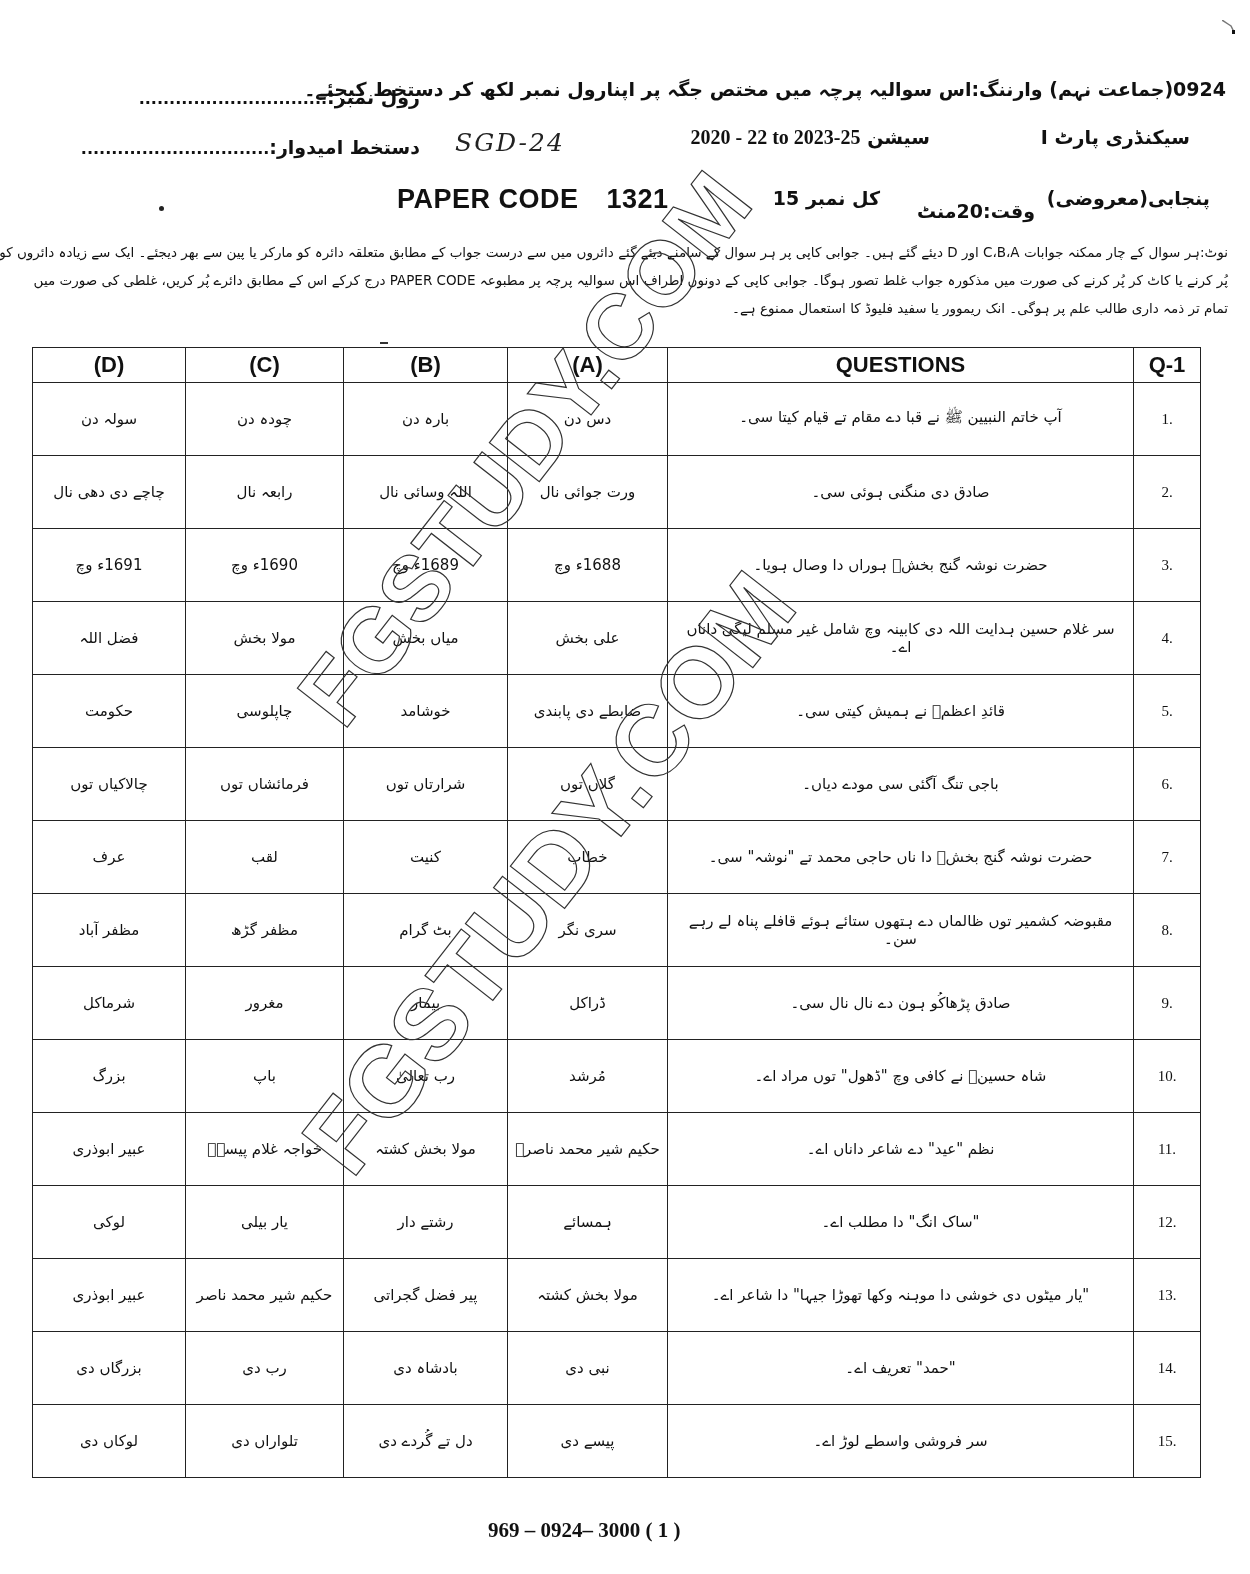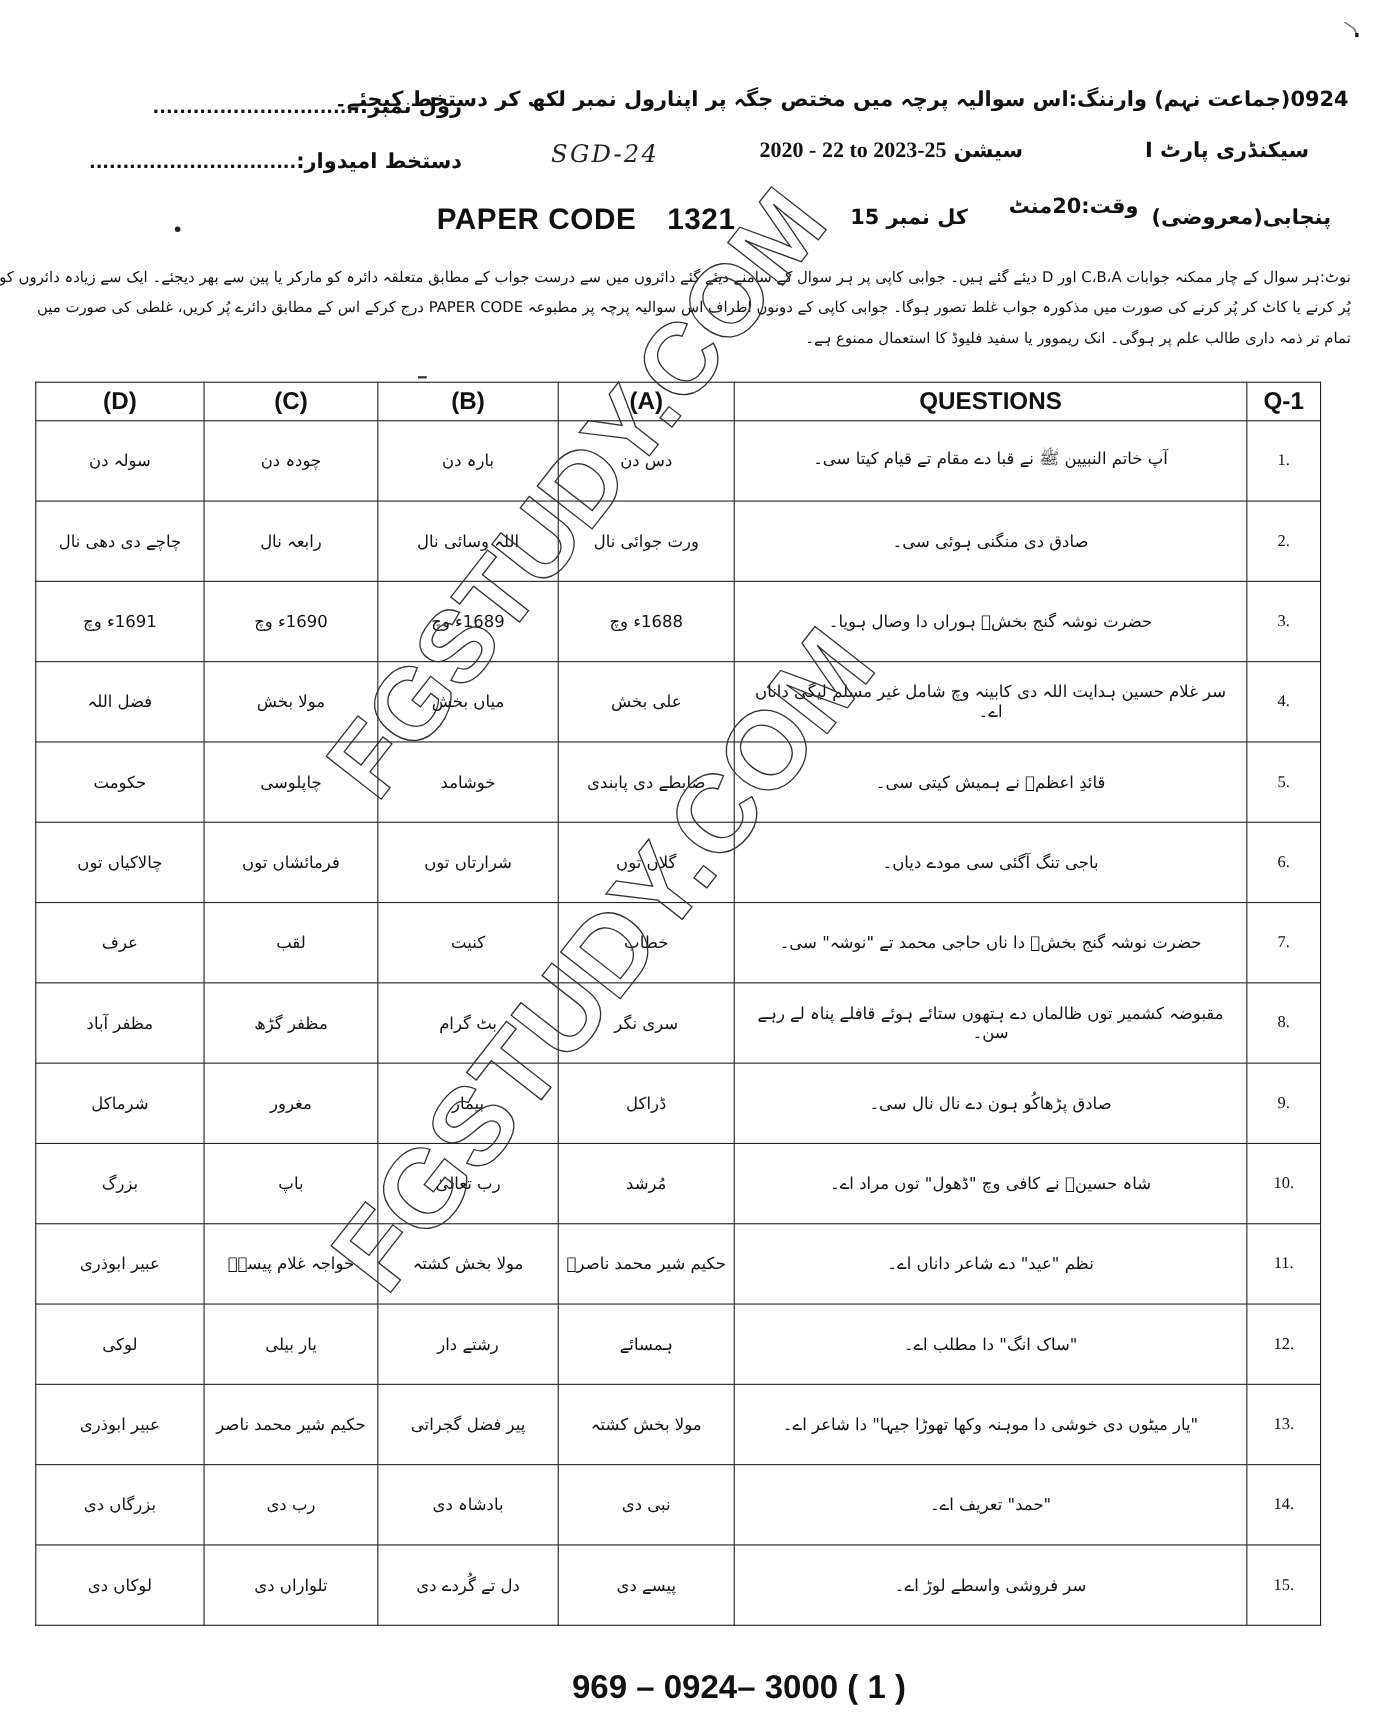--- a/index.html
+++ b/index.html
@@ -5,38 +5,38 @@
     html, body { margin: 0; padding: 0; background: #ffffff; }
     body {
       width: 1250px; height: 1574px; position: relative; overflow: hidden;
       font-family: "DejaVu Sans", sans-serif; color: #111;
     }
     .abs { position: absolute; }
     .urdu { direction: rtl; font-family: "DejaVu Sans", sans-serif; }
     .hdr-line { font-size: 19px; font-weight: bold; white-space: nowrap; }
     .dots { letter-spacing: 1px; font-weight: bold; font-size: 16px; }
     .papercode { font-family: "Liberation Sans", sans-serif; font-weight: bold; font-size: 27px; letter-spacing: 0.5px; }
-    .sign { font-family: "DejaVu Serif", serif; font-style: italic; font-size: 22px; color: #222; letter-spacing: 2px; margin-left: 46px; }
+    .sign { font-family: "DejaVu Serif", serif; font-style: italic; font-size: 25px; color: #222; letter-spacing: 2px; }
     .note { font-size: 13.5px; line-height: 28px; text-align: right; }
     table.mcq {
       position: absolute; left: 32px; top: 347px; width: 1168px;
       border-collapse: collapse; table-layout: fixed;
     }
     table.mcq td, table.mcq th {
       border: 1.5px solid #222; text-align: center; vertical-align: middle;
       padding: 0 6px; overflow: hidden;
     }
     table.mcq th {
       height: 34px; font-family: "Liberation Sans", sans-serif;
       font-weight: bold; font-size: 22px;
     }
     table.mcq td { height: 72px; font-size: 15px; }
     td.q { text-align: right; direction: rtl; padding-right: 14px; font-size: 14.5px; }
     td.qn { font-family: "Liberation Serif", serif; font-size: 18px; }
-    .footer-code { font-family: Liberation Sans, sans-serif; font-weight: bold; font-size: 30px; margin-left: 32px; }
+    .footer-code { font-family: Liberation Serif, serif; font-weight: bold; font-size: 21px; }
     .watermark {
       position: absolute; font-family: "Liberation Sans", sans-serif; font-weight: bold;
       color: transparent; -webkit-text-stroke: 1.2px #333; pointer-events: none;
       transform-origin: left bottom; white-space: nowrap;
     }
     .scan-mark { position: absolute; left: 1222px; top: 20px; width: 14px; height: 14px; }
   </style>
 </head>
 <body>
 
@@ -57,21 +57,21 @@
   <span style="direction:ltr; unicode-bidi:embed; font-family:'Liberation Serif', serif; font-size:20px;">2020 - 22  to 2023-25</span>
 </div>
 
 <div class="abs sign" style="left:455px; top:128px;">SGD-24</div>
 
 <div class="abs urdu hdr-line" style="right:830px; top:136px;">
   <span>دستخط امیدوار:</span><span class="dots">...............................</span>
 </div>
 
 <div class="abs urdu hdr-line" style="right:40px; top:187px;">پنجابی(معروضی)</div>
-<div class="abs urdu hdr-line" style="right:215px; top:177px;margin-left:12px;">وقت:20منٹ</div>
+<div class="abs urdu hdr-line" style="right:215px; top:200px;margin-left:12px;">وقت:20منٹ</div>
 <div class="abs urdu hdr-line" style="right:370px; top:187px;">کل نمبر 15</div>
 
 <div class="abs papercode" style="left:397px; top:184px;">
   <span>PAPER CODE</span>
   <span style="margin-left:20px;text-align:right;">1321</span>
 </div>
 <div class="abs" style="left:159px; top:206px; width:5px; height:5px; background:#222; border-radius:50%;"></div>
 
 <div class="abs urdu note" style="right:22px; top:238px; width:1230px;">
   <div>نوٹ:ہر سوال کے چار ممکنہ جوابات C،B،A اور D دیئے گئے ہیں۔ جوابی کاپی پر ہر سوال کے سامنے دیئے گئے دائروں میں سے درست جواب کے مطابق متعلقہ دائرہ کو مارکر یا پین سے بھر دیجئے۔ ایک سے زیادہ دائروں کو</div>

